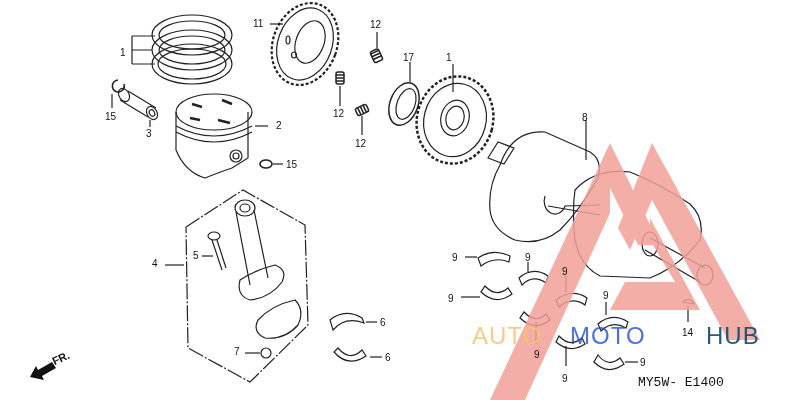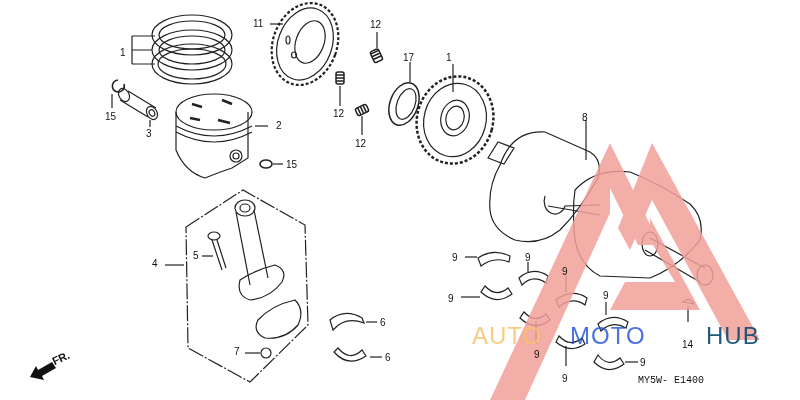--- a/index.html
+++ b/index.html
@@ -1,19 +1,19 @@
 <!DOCTYPE html>
 <html><head>
 <meta charset="utf-8">
 <style>
   html, body { margin: 0; padding: 0; background: #ffffff; }
   body { width: 800px; height: 400px; position: relative; overflow: hidden; font-family: "Liberation Sans", sans-serif; }
   #diagram { position: absolute; left: 0; top: 0; width: 800px; height: 400px; }
   .lbl { position: absolute; font-family: "Liberation Sans", sans-serif; font-size: 10px; color: #111; line-height: 12px; }
-  .code { position: absolute; font-family: "Liberation Mono", monospace; font-size: 10px; color: #111; }
+  .code { position: absolute; font-family: "Liberation Mono", monospace; font-size: 13px; color: #111; }
   .wm { position: absolute; font-family: "Liberation Sans", sans-serif; font-weight: normal; font-size: 24px; letter-spacing: 1px; line-height: 32px; }
   .fr { position: absolute; font-family: "Liberation Sans", sans-serif; font-weight: bold; font-size: 11px; color: #111; transform: rotate(-25deg); }
 </style>
 </head>
 <body>
 
 <svg id="diagram" viewBox="0 0 800 400" xmlns="http://www.w3.org/2000/svg">
   <g fill="none" stroke="#222" stroke-width="1.2">
 
     <g>
@@ -168,21 +168,21 @@
   <span class="lbl" style="left:603px;top:290px">9</span>
   <span class="lbl" style="left:534px;top:349px">9</span>
   <span class="lbl" style="left:562px;top:373px">9</span>
   <span class="lbl" style="left:640px;top:357px">9</span>
   <span class="lbl" style="left:446px;top:52px">1</span>
   <span class="lbl" style="left:253px;top:18px">11</span>
   <span class="lbl" style="left:370px;top:19px">12</span>
   <span class="lbl" style="left:333px;top:108px">12</span>
   <span class="lbl" style="left:355px;top:138px">12</span>
   <span class="lbl" style="left:403px;top:52px">17</span>
-  <span class="lbl" style="left:682px;top:339px">14</span>
+  <span class="lbl" style="left:682px;top:327px">14</span>
   <span class="lbl" style="left:105px;top:111px">15</span>
   <span class="lbl" style="left:286px;top:159px">15</span>
 </div>
 
 <span class="fr" style="left:52px;top:352px">FR.</span>
 <span class="code" style="left:638px;top:375px">MY5W- E1400</span>
 
 <div>
   <span class="wm" style="left:472px;top:320px;color:#f7c46a;opacity:0.85">AUTO</span>
   <span class="wm" style="left:570px;top:320px;color:#1d4ed8;opacity:0.8">MOTO</span>

